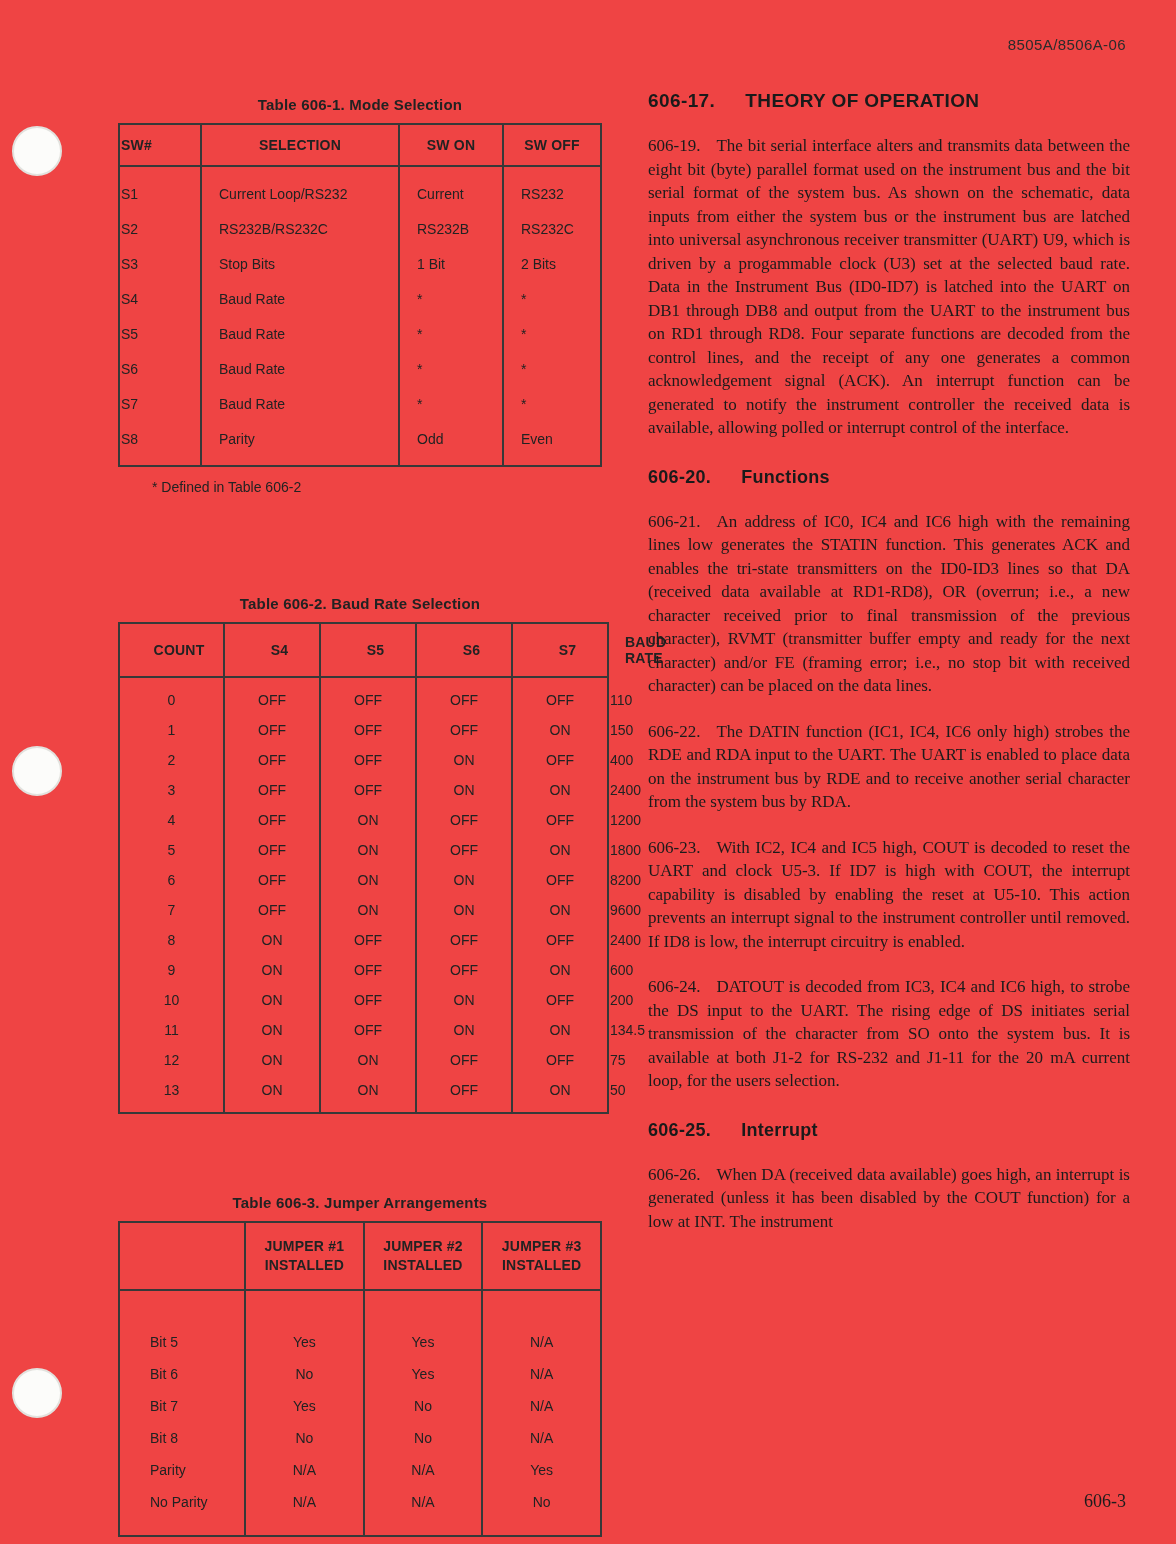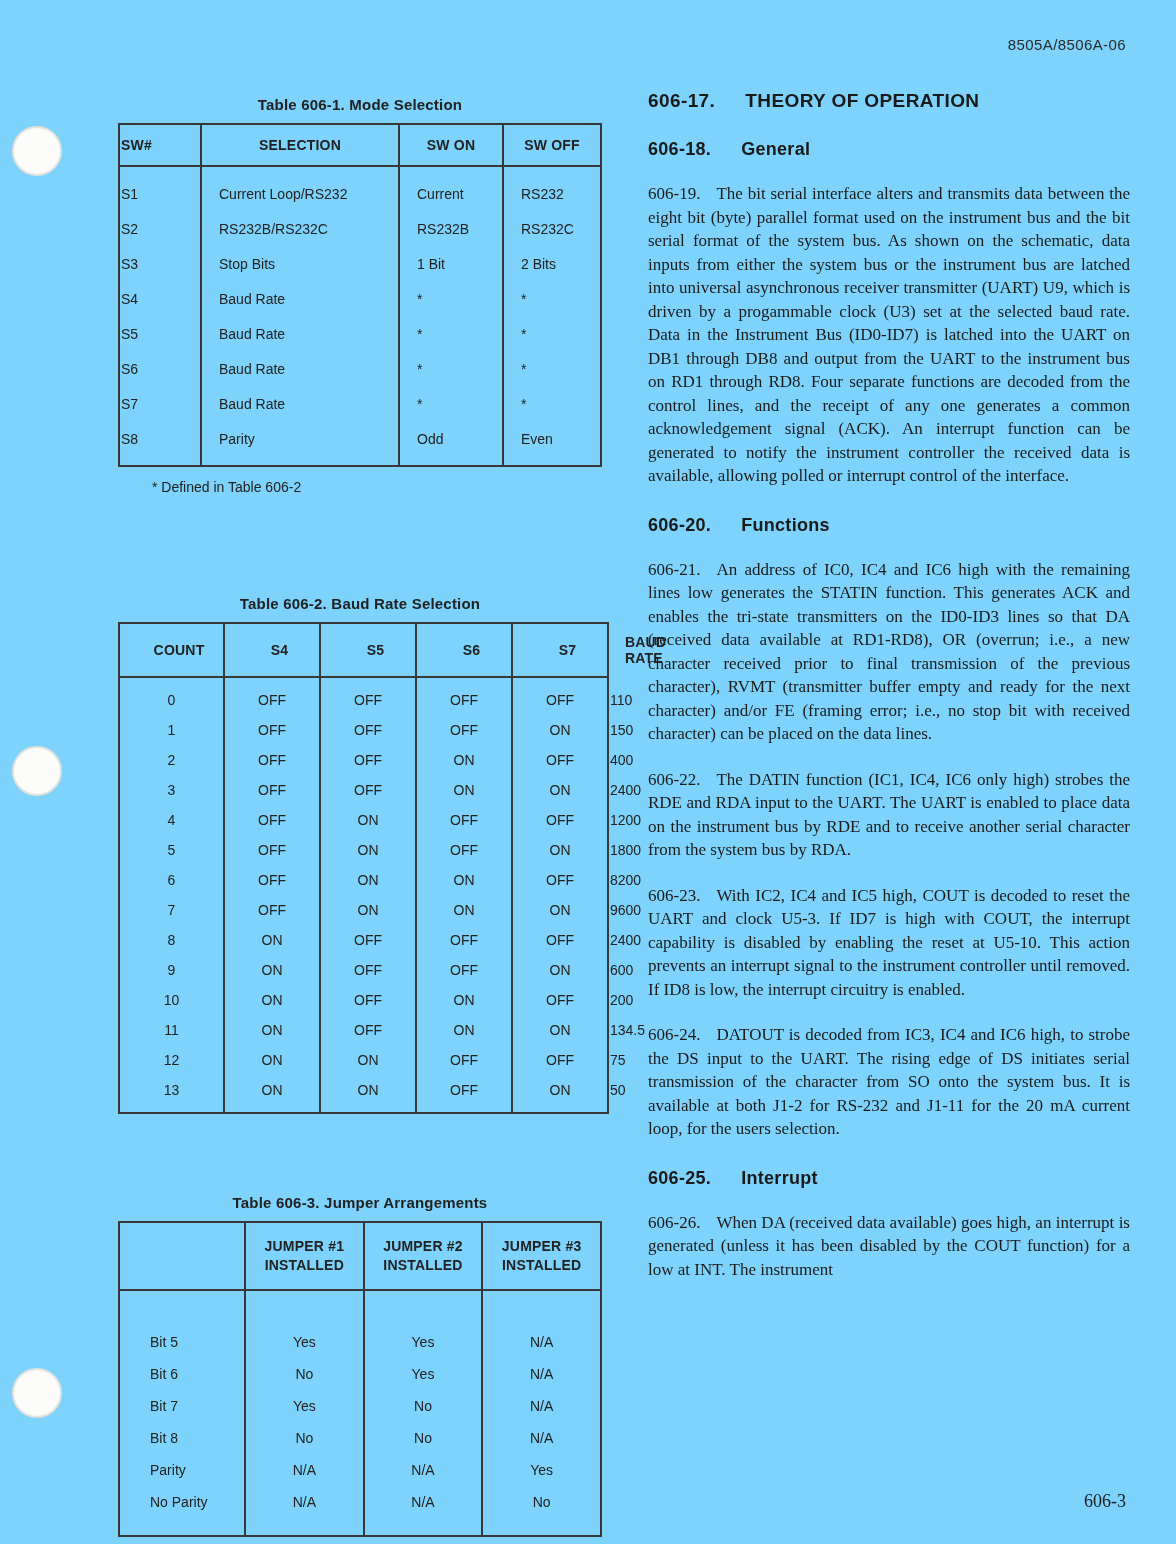--- a/index.html
+++ b/index.html
@@ -1,19 +1,19 @@
 <!DOCTYPE html>
 <html><head>
 <meta charset="utf-8">
 <title>Manual Page 606-3</title>
 <style>
   html,body { margin:0; padding:0; background:#e9e9e6; }
   .page {
     position:relative; width:1176px; height:1544px;
-    background:#7dd3fc; color:#1c1c1c; overflow:hidden;
+    background:#ef4444; color:#1c1c1c; overflow:hidden;
     font-family:"Liberation Serif", serif;
   }
   
   .hole { position:absolute; left:12px; width:46px; height:46px;
     border-radius:50%; border:2px solid #e2e2de; background:#fcfcfa; }
   .hole-1 { top:126px; } .hole-2 { top:746px; } .hole-3 { top:1368px; }
 
   .doc-number { position:absolute; top:36px; right:50px;
     font-family:"Liberation Sans", sans-serif; font-size:15px; color:#2b2b2b; letter-spacing:0.4px; }
   .page-number { position:absolute; bottom:32px; right:50px;
@@ -330,21 +330,20 @@
           </tr>
         </tbody>
     </table>
 
   </div>
 
   <div class="col-right">
 
     <h1><span class="hnum">606-17.</span><span>THEORY OF OPERATION</span></h1>
 
-    <h2><span class="hnum">606-18.</span><span>General</span></h2>
 
     <p><span class="pnum">606-19.</span><span>The bit serial interface alters and transmits data between the eight bit (byte) parallel format used on the instrument bus and the bit serial format of the system bus. As shown on the schematic, data inputs from either the system bus or the instrument bus are latched into universal asynchronous receiver transmitter (UART) U9, which is driven by a progammable clock (U3) set at the selected baud rate. Data in the Instrument Bus (ID0-ID7) is latched into the UART on DB1 through DB8 and output from the UART to the instrument bus on RD1 through RD8. Four separate functions are decoded from the control lines, and the receipt of any one generates a common acknowledgement signal (ACK). An interrupt function can be generated to notify the instrument controller the received data is available, allowing polled or interrupt control of the interface.</span></p>
 
     <h2><span class="hnum">606-20.</span><span>Functions</span></h2>
 
     <p><span class="pnum">606-21.</span><span>An address of IC0, IC4 and IC6 high with the remaining lines low generates the STATIN function. This generates ACK and enables the tri-state transmitters on the ID0-ID3 lines so that DA (received data available at RD1-RD8), OR (overrun; i.e., a new character received prior to final transmission of the previous character), RVMT (transmitter buffer empty and ready for the next character) and/or FE (framing error; i.e., no stop bit with received character) can be placed on the data lines.</span></p>
 
     <p><span class="pnum">606-22.</span><span>The DATIN function (IC1, IC4, IC6 only high) strobes the RDE and RDA input to the UART. The UART is enabled to place data on the instrument bus by RDE and to receive another serial character from the system bus by RDA.</span></p>
 
     <p><span class="pnum">606-23.</span><span>With IC2, IC4 and IC5 high, COUT is decoded to reset the UART and clock U5-3. If ID7 is high with COUT, the interrupt capability is disabled by enabling the reset at U5-10. This action prevents an interrupt signal to the instrument controller until removed. If ID8 is low, the interrupt circuitry is enabled.</span></p>

